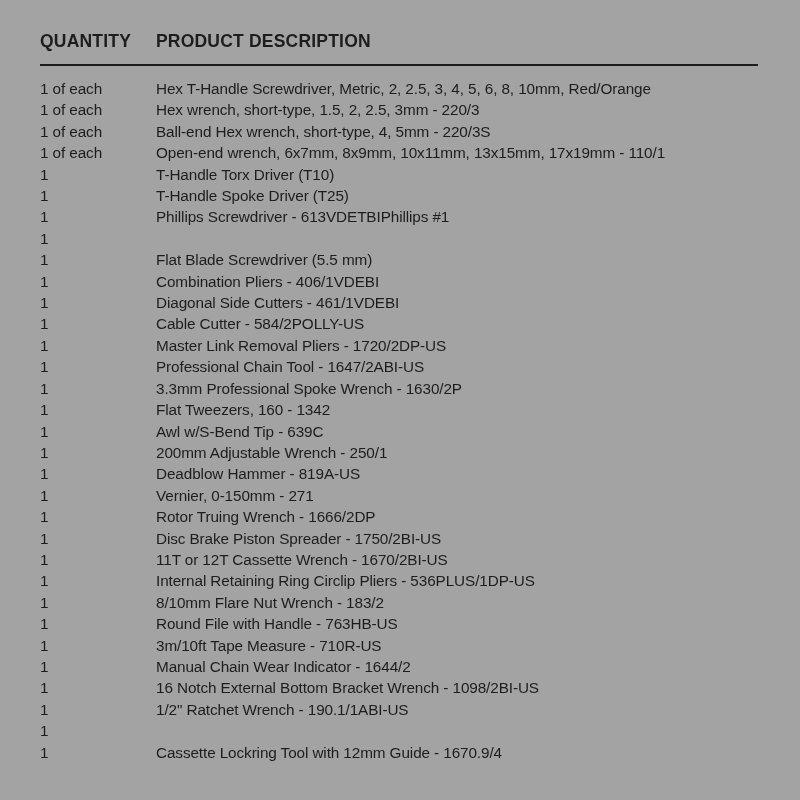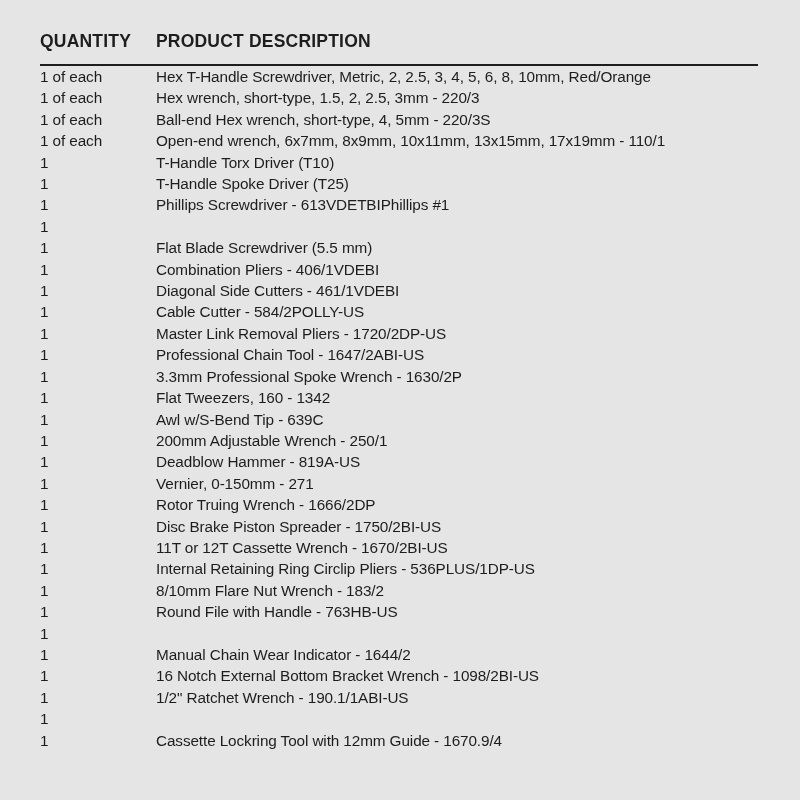--- a/index.html
+++ b/index.html
@@ -4,21 +4,21 @@
 <style>
   html, body {
     margin: 0;
     padding: 0;
     background: #ffffff;
   }
   .page {
     position: relative;
     width: 800px;
     height: 800px;
-    background: #e5e5e5;
+    background: #a3a3a3;
     font-family: "Liberation Sans", sans-serif;
     color: #1d1d1d;
     overflow: hidden;
   }
   .table {
     position: absolute;
     left: 40px;
     top: 31px;
     width: 718px;
   }
@@ -27,21 +27,21 @@
     align-items: flex-end;
     font-size: 17.5px;
     font-weight: 700;
     letter-spacing: 0.2px;
     line-height: 20px;
     padding-bottom: 13px;
     border-bottom: 2px solid #1d1d1d;
     white-space: nowrap;
   }
   .rows {
-    padding-top: 0;
+    padding-top: 12px;
   }
   .row {
     display: flex;
     font-size: 15.3px;
     line-height: 21.4px;
     letter-spacing: -0.1px;
     white-space: nowrap;
   }
   .col-qty {
     width: 116px;
@@ -186,20 +186,21 @@
     <div class="col-desc">8/10mm Flare Nut Wrench - 183/2</div>
   </div>
 
   <div class="row">
     <div class="col-qty">1</div>
     <div class="col-desc">Round File with Handle - 763HB-US</div>
   </div>
 
   <div class="row">
     <div class="col-qty">1</div>
+    <div class="col-desc">3m/10ft Tape Measure - 710R-US</div>
   </div>
 
   <div class="row">
     <div class="col-qty">1</div>
     <div class="col-desc">Manual Chain Wear Indicator - 1644/2</div>
   </div>
 
   <div class="row">
     <div class="col-qty">1</div>
     <div class="col-desc">16 Notch External Bottom Bracket Wrench - 1098/2BI-US</div>

